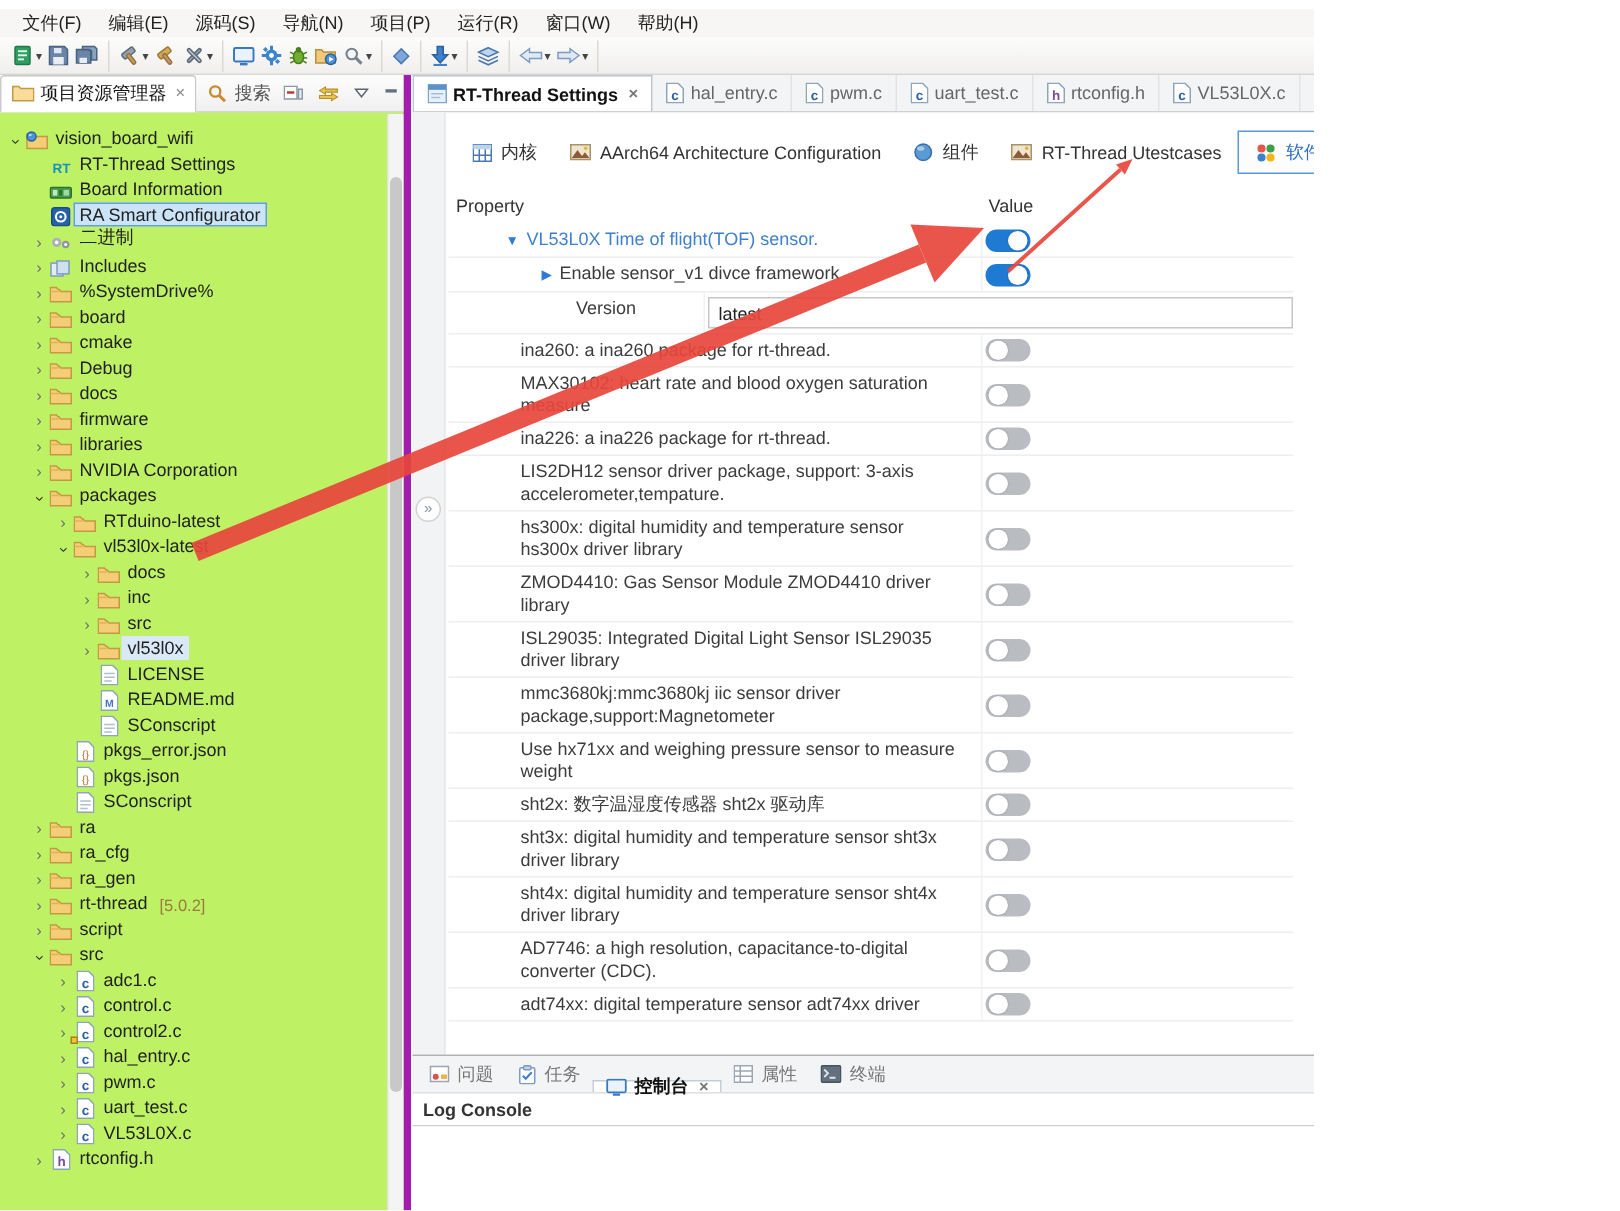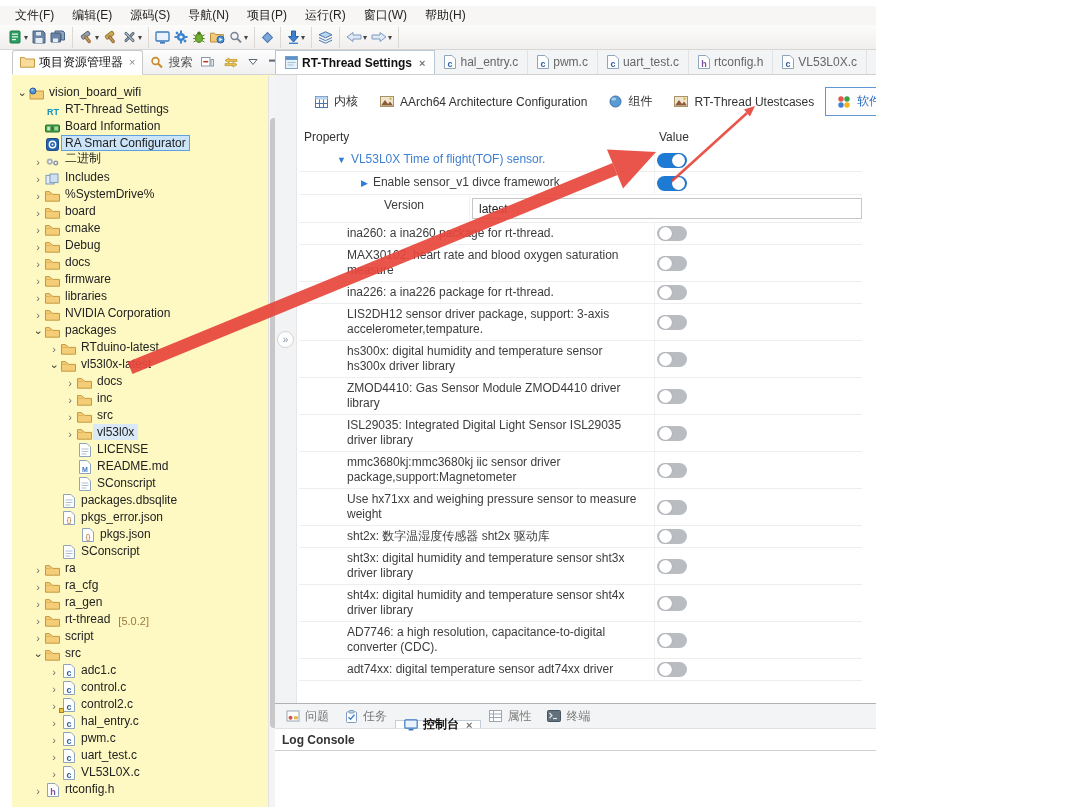--- a/index.html
+++ b/index.html
@@ -13,21 +13,21 @@
   .menu-item { padding:1px 9px; white-space:nowrap; }
   .toolbar { display:flex; align-items:center; height:25px; background:linear-gradient(#fcfcfb,#f0efed);
              border-bottom:1px solid #d8d6d2; padding-left:3px; }
   .tgroup { display:flex; align-items:center; height:21px; padding:0 4px; border-right:1px solid #dcd9d4; }
   .tbtn { display:flex; align-items:center; padding:1px 2px; }
   .dd { font-size:8px; color:#444; margin-left:1px; }
   .ic { display:inline-flex; align-items:center; justify-content:center; position:relative; }
   .wdot { position:absolute; left:-1px; bottom:-1px; width:5px; height:5px; background:#f0c33c; border:1px solid #a8831c; }
 
   
-  .explorer { position:absolute; left:12px; top:50px; width:274px; bottom:0; background:#fef9c3; border-right:7px solid #a21caf; }
+  .explorer { position:absolute; left:0; top:50px; width:274px; bottom:0; background:#bef264; border-right:5px solid #a21caf; }
   .view-tabbar { display:flex; align-items:center; height:25px; background:linear-gradient(#fdfdfd,#f0f0f0);
                  border-bottom:1px solid #d5d5d5; font-size:12px; }
   .view-tab { display:flex; align-items:center; gap:4px; padding:3px 7px; color:#555; white-space:nowrap; }
   .view-tab.active { background:#fff; border:1px solid #c9c9c9; border-bottom-color:#fff; border-radius:3px 3px 0 0; color:#111; }
   .view-tab .x { color:#888; font-size:11px; margin-left:2px; }
   .view-toolbar { margin-left:auto; display:flex; align-items:center; gap:6px; padding-right:5px; }
   .tree { position:absolute; left:0; top:26px; right:11px; bottom:0; overflow:hidden; padding-top:7px; }
   .titem { display:flex; align-items:flex-end; height:17px; font-size:12px; white-space:nowrap; }
   .chev { width:12px; flex:none; text-align:center; color:#6e6e6e; font-size:11px; line-height:11px; }
   .chev.e { transform:rotate(90deg); color:#2e2e2e; }
@@ -594,38 +594,26 @@
               <line x1="2.5" y1="11" x2="7.5" y2="11" stroke="#aebfce"></line>
             </svg>
           </span>
           <span class="tlabel">SConscript</span>
         </div>
         <div class="titem" style="padding-left:36px">
           <span class="chev"></span>
           <span class="ic">
             <svg width="12" height="14" viewBox="0 0 12 14">
               <path d="M0.5 0.5 H8 L11.5 4 V13.5 H0.5 Z" fill="#fff" stroke="#8fa6ba"></path>
-              <line x1="2.5" y1="6" x2="9.5" y2="6" stroke="#aebfce"></line>
-              <line x1="2.5" y1="8.5" x2="9.5" y2="8.5" stroke="#aebfce"></line>
-              <line x1="2.5" y1="11" x2="7.5" y2="11" stroke="#aebfce"></line>
-            </svg>
-          </span>
-          <span class="tlabel">packages.dbsqlite</span>
+              <text x="6" y="11" text-anchor="middle" font-size="7" fill="#b5651d" font-family="sans-serif">{}</text>
+            </svg>
+          </span>
+          <span class="tlabel">pkgs_error.json</span>
         </div>
         <div class="titem" style="padding-left:36px">
-          <span class="chev"></span>
-          <span class="ic">
-            <svg width="12" height="14" viewBox="0 0 12 14">
-              <path d="M0.5 0.5 H8 L11.5 4 V13.5 H0.5 Z" fill="#fff" stroke="#8fa6ba"></path>
-              <text x="6" y="11" text-anchor="middle" font-size="7" fill="#b5651d" font-family="sans-serif">{}</text>
-            </svg>
-          </span>
-          <span class="tlabel">pkgs_error.json</span>
-        </div>
-        <div class="titem" style="padding-left:55px">
           <span class="chev"></span>
           <span class="ic">
             <svg width="12" height="14" viewBox="0 0 12 14">
               <path d="M0.5 0.5 H8 L11.5 4 V13.5 H0.5 Z" fill="#fff" stroke="#8fa6ba"></path>
               <text x="6" y="11" text-anchor="middle" font-size="7" fill="#b5651d" font-family="sans-serif">{}</text>
             </svg>
           </span>
           <span class="tlabel">pkgs.json</span>
         </div>
         <div class="titem" style="padding-left:36px">

